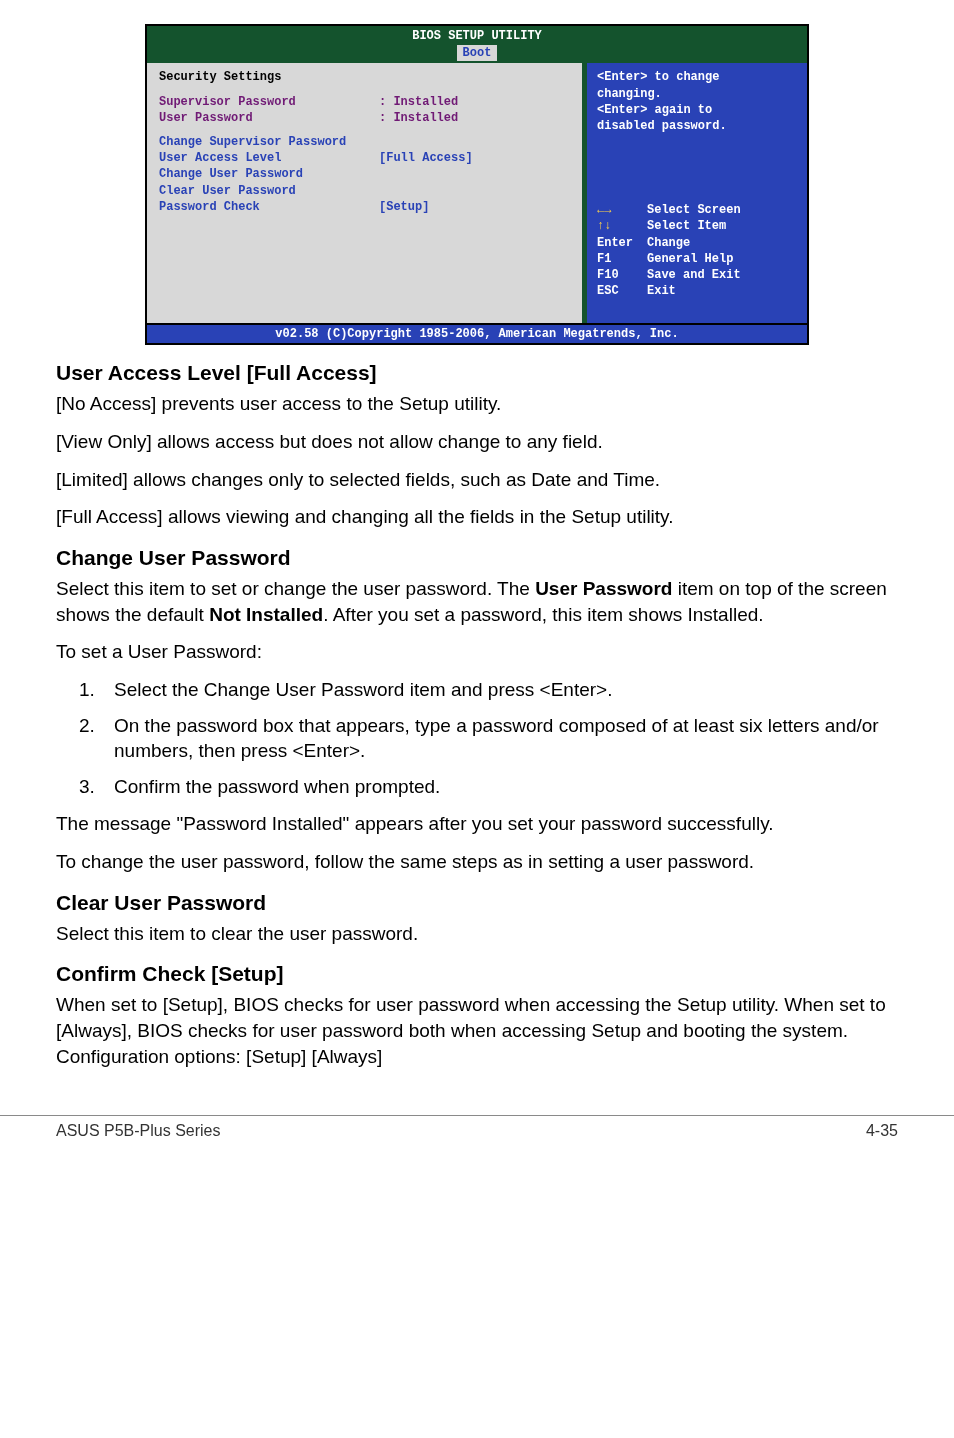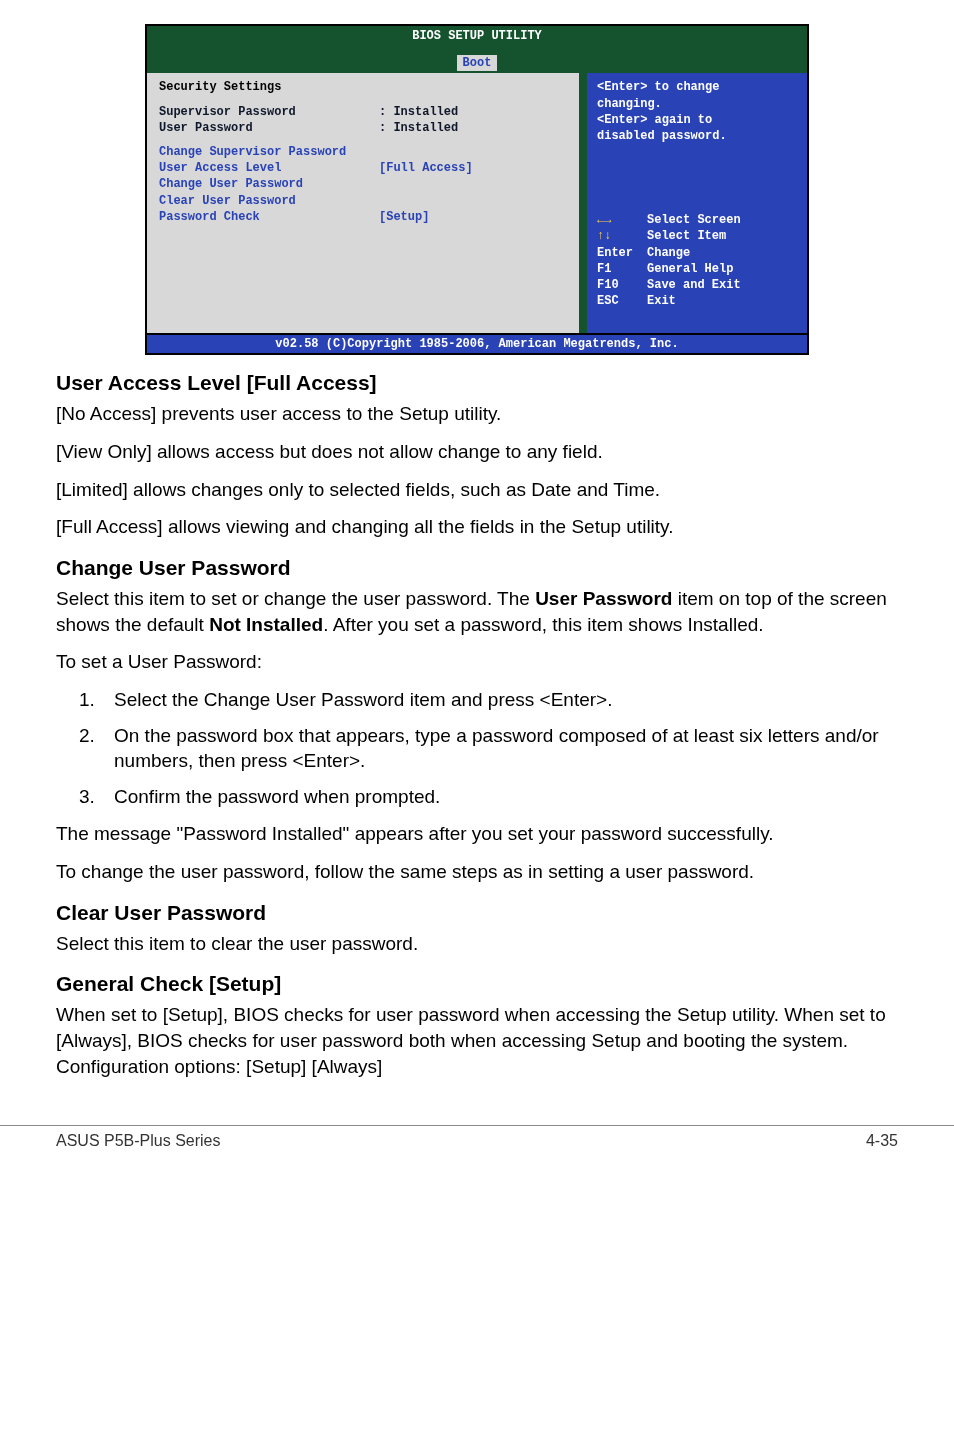--- a/index.html
+++ b/index.html
@@ -27,35 +27,35 @@
     background: #14532d;
     color: #fff;
     text-align: center;
     padding: 2px 0 2px 0;
   }
   .bios-tab {
     display: inline-block;
     background: #d8d8d8;
     color: #2942b6;
     padding: 0 6px;
-    margin-top: 11px;
+    margin-top: 1px;
   }
   .bios-body {
     display: flex;
   }
   .bios-left {
     flex: 1;
     background: #d8d8d8;
     color: #2942b6;
-    border-right: 8px solid #14532d;
+    border-right: 5px solid #14532d;
     padding: 6px 26px 18px 12px;
     position: relative;
   }
   .bios-left .sec-title { color: #000; margin-bottom: 8px; }
-  .bios-left .gray { color: #0f172a; }
+  .bios-left .gray { color: #701a75; }
   .bios-left .row { display: flex; }
   .bios-left .row .lbl { width: 220px; }
   .bios-right {
     width: 200px;
     background: #2942b6;
     color: #fff;
     padding: 6px 10px 24px 10px;
   }
   .bios-right .yellow { color: #ffd24a; }
   .bios-right .keys { margin-top: 68px; }
@@ -175,21 +175,21 @@
     <li>Select the Change User Password item and press &lt;Enter&gt;.</li>
     <li>On the password box that appears, type a password composed of at least six letters and/or numbers, then press &lt;Enter&gt;.</li>
     <li>Confirm the password when prompted.</li>
   </ol>
   <p>The message "Password Installed" appears after you set your password successfully.</p>
   <p>To change the user password, follow the same steps as in setting a user password.</p>
 
   <h3 class="section">Clear User Password</h3>
   <p>Select this item to clear the user password.</p>
 
-  <h3 class="section">General Check [Setup]</h3>
+  <h3 class="section">Confirm Check [Setup]</h3>
   <p>When set to [Setup], BIOS checks for user password when accessing the Setup utility. When set to [Always], BIOS checks for user password both when accessing Setup and booting the system. Configuration options: [Setup] [Always]</p>
 
 </div>
 
 <hr class="footer-rule">
 <div class="page-footer">
   <span>ASUS P5B-Plus Series</span>
   <span>4-35</span>
 </div>
 

